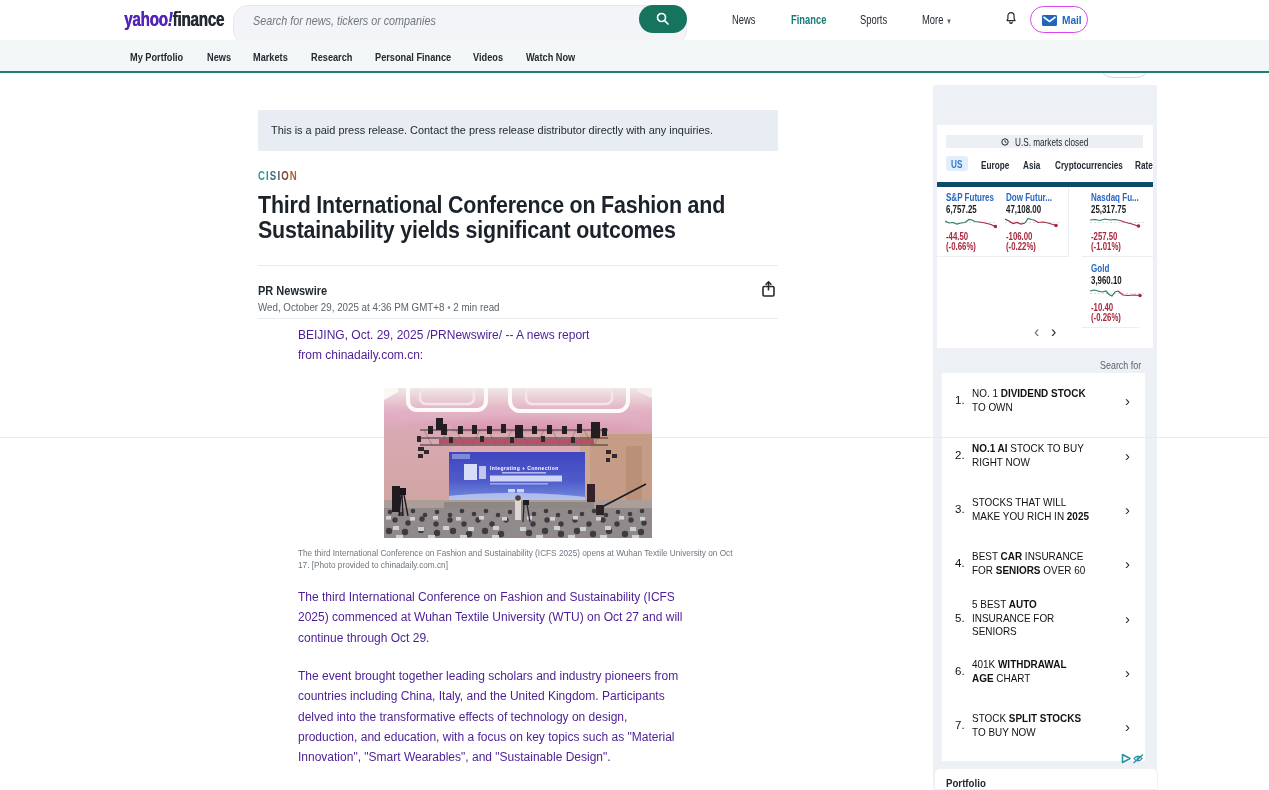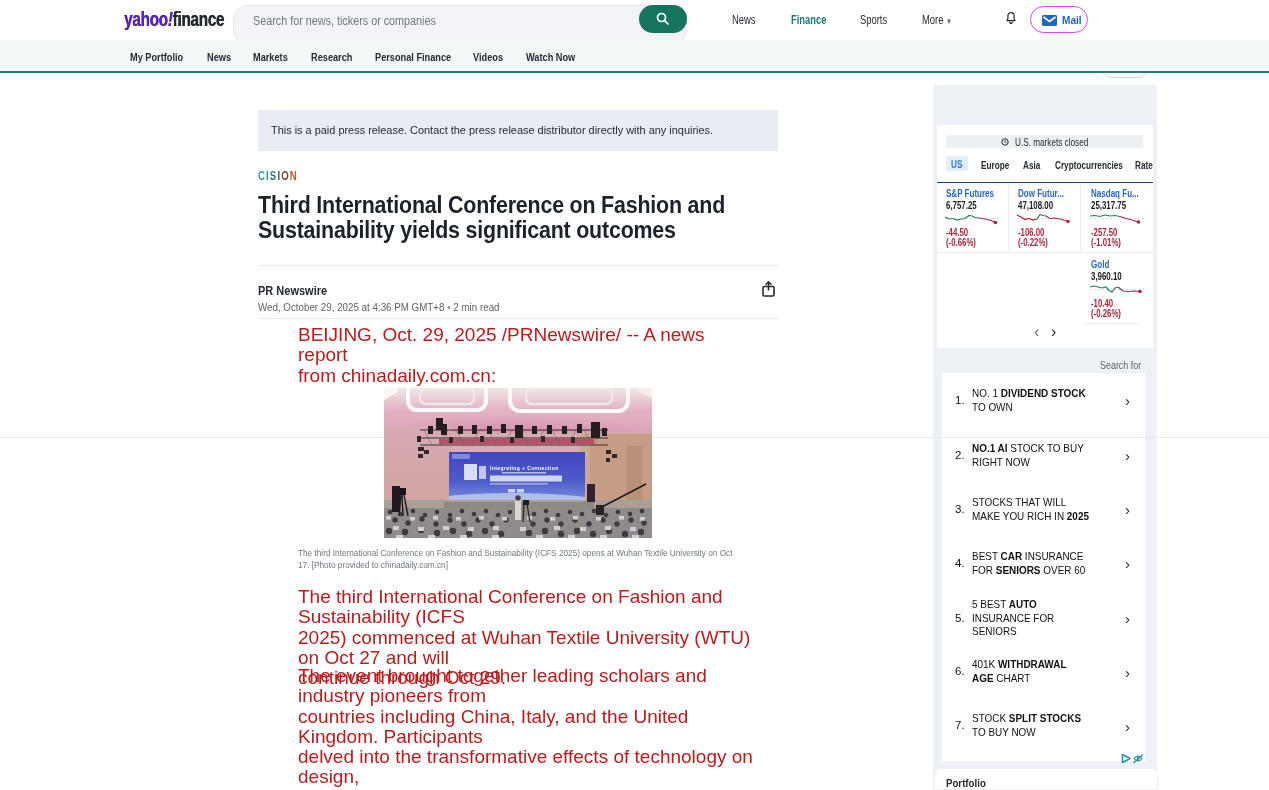--- a/index.html
+++ b/index.html
@@ -3,21 +3,21 @@
 <meta charset="utf-8">
 <style>
 * { margin:0; padding:0; box-sizing:border-box; }
 html,body { width:1269px; height:790px; background:#fff; font-family:"Liberation Sans", sans-serif; overflow:hidden; position:relative; }
 
 
 #header { position:absolute; left:0; top:0; width:1269px; height:40px; background:#fff; }
 #logo { position:absolute; left:124px; top:8px; font-size:19.5px; font-weight:bold; letter-spacing:-0.3px; color:#5423b8; transform:scaleX(0.78); transform-origin:0 50%; white-space:nowrap; text-shadow:0.5px 0 0 currentColor; }
 #logo .fin { color:#232a31; }
 #logo .bang { font-style:italic; }
-#searchbar { position:absolute; left:233px; top:5px; width:454px; height:40px; background:#f3f4f7; border:1px solid #e6e8ee; border-radius:15px; }
+#searchbar { position:absolute; left:233px; top:5px; width:454px; height:40px; background:#f3f4f7; border:1px solid #e6e8ee; border-radius:15px;font-style:italic; }
 #searchbar .ph { position:absolute; left:19px; top:7px; font-size:13px; color:#6e7780; transform:scaleX(0.83); transform-origin:0 50%; white-space:nowrap; }
 #searchbtn { position:absolute; right:-1px; top:-1px; width:48px; height:28px; background:#16735e; border-radius:15px; }
 #searchbtn svg { position:absolute; left:16px; top:6px; }
 .topnav { position:absolute; top:13px; font-size:12.5px; color:#232a31; transform:scaleX(0.75); transform-origin:0 50%; white-space:nowrap; }
 #bell { position:absolute; left:1005px; top:11px; }
 .pill { position:absolute; top:6px; height:27px; border-radius:14px; background:#fff; }
 #mailbtn { left:1030px; width:58px; border:1px solid #d946ef; }
 #mailbtn .env { position:absolute; left:11px; top:8px; width:15px; height:11px; background:#1f66c1; border-radius:2px; overflow:hidden; }
 #mailbtn .env svg { position:absolute; left:0; top:0; }
 #mailbtn .t { position:absolute; left:31px; top:7px; font-size:11.5px; font-weight:bold; color:#1f66c1; transform:scaleX(0.88); transform-origin:0 50%; }
@@ -33,21 +33,21 @@
 #notice .t { position:absolute; left:13px; top:14px; font-size:11.5px; color:#232a31; transform:scaleX(0.95); transform-origin:0 50%; white-space:nowrap; }
 #cision { position:absolute; left:258px; top:168px; font-size:13px; font-weight:bold; letter-spacing:1.5px; transform:scaleX(0.74); transform-origin:0 50%; }
 #h1 { position:absolute; left:258px; top:193px; width:600px; font-size:23.5px; line-height:25px; font-weight:bold; color:#1b222a; letter-spacing:-0.2px; transform:scaleX(0.91); transform-origin:0 0; }
 #sep1 { position:absolute; left:258px; top:265px; width:520px; height:1px; background:#e9eaec; }
 #byline { position:absolute; left:258px; top:284px; }
 #byline .a { font-size:12.5px; font-weight:bold; color:#232a31; transform:scaleX(0.88); transform-origin:0 50%; white-space:nowrap; }
 #byline .d { font-size:11.5px; color:#5b636a; margin-top:3px; transform:scaleX(0.85); transform-origin:0 50%; white-space:nowrap; }
 #shareicon { position:absolute; left:760px; top:280px; }
 #sep2 { position:absolute; left:258px; top:318px; width:520px; height:1px; background:#e9eaec; }
 
-.btxt { position:absolute; left:298px; width:460px; font-size:19px; line-height:20.3px; color:#b91c1c; letter-spacing:0px; }
+.btxt { position:absolute; left:298px; width:460px; font-size:12px; line-height:20.3px; color:#4c1d95; letter-spacing:0px; }
 #bodytext { top:325px; }
 #figwrap { position:absolute; left:384px; top:388px; width:268px; height:150px; }
 #caption { position:absolute; left:298px; top:547px; width:520px; font-size:9.7px; line-height:12.3px; color:#6e7780; transform:scaleX(0.85); transform-origin:0 0; }
 #para1 { top:587px; }
 #para2 { top:666px; }
 
 #seam { position:absolute; left:0; top:437px; width:1269px; height:1px; background:#e9eaec; z-index:1; }
 #figwrap { z-index:2; }
 
 
@@ -56,21 +56,21 @@
 #qlookup .ph { position:absolute; left:24px; top:5px; font-size:13px; color:#3a434c; transform:scaleX(0.84); transform-origin:0 50%; white-space:nowrap; }
 #qlookup svg { position:absolute; left:10px; top:6px; }
 #mktcard { position:absolute; left:4px; top:40px; width:216px; height:223px; background:#fff; overflow:hidden; }
 #mktstatus { position:absolute; left:9px; top:10px; width:197px; height:13px; background:#eceff4; }
 #mktstatus .in { position:absolute; left:62px; top:1px; font-size:10.5px; color:#232a31; transform:scaleX(0.78); transform-origin:0 50%; white-space:nowrap; }
 #mktstatus svg { position:absolute; left:55px; top:2.5px; }
 #tabs { position:absolute; left:0; top:31px; height:18px; width:216px; }
 #tabs .tab { position:absolute; font-size:10.5px; font-weight:bold; color:#232a31; transform:scaleX(0.78); transform-origin:0 50%; white-space:nowrap; top:3px; }
 #tab-us { position:absolute; left:9px; top:0px; width:22px; height:15px; background:#e3eefb; border-radius:3px; }
 #tab-us .t { position:absolute; left:5px; top:1.5px; font-size:10.5px; font-weight:bold; color:#2e7cd6; transform:scaleX(0.78); transform-origin:0 50%; }
-#grid { position:absolute; left:0; top:57px; width:216px; height:141px; border-top:1px solid #0c4a6e; }
+#grid { position:absolute; left:0; top:57px; width:216px; height:141px; border-top:5px solid #0c4a6e; }
 .mcell { position:absolute; width:72px; height:70px; border-right:1px solid #ebeef2; border-bottom:1px solid #ebeef2; background:#fff; }
 .mcell .nm { position:absolute; left:9px; top:4px; font-size:11px; font-weight:bold; color:#2866c0; transform:scaleX(0.73); transform-origin:0 50%; white-space:nowrap; }
 .mcell .pr { position:absolute; left:9px; top:16px; font-size:10.5px; font-weight:bold; color:#17191d; transform:scaleX(0.75); transform-origin:0 50%; white-space:nowrap; }
 .mcell .ch { position:absolute; left:9px; top:45px; font-size:10px; line-height:10px; color:#a8283e; font-weight:bold; transform:scaleX(0.78); transform-origin:0 0; white-space:nowrap; }
 .mcell .ch.up { color:#1d7d5f; }
 .mcell svg.spark { position:absolute; left:8px; top:28px; }
 #pager { position:absolute; left:0; top:198px; width:216px; height:20px; }
 #pager .pg { position:absolute; font-size:16px; top:0px; }
 #pgl { left:97px; color:#6b727a; font-weight:normal; }
 #pgr { left:114px; color:#232a31; font-weight:normal; }
@@ -416,21 +416,21 @@
         <div class="nm">S&amp;P Futures</div>
           <div class="pr">6,757.25</div>
         <svg class="spark" width="54" height="15" viewBox="0 0 54 15">
             <line x1="0" y1="7.5" x2="54" y2="7.5" stroke="#c9ced4" stroke-width="0.7" stroke-dasharray="2 2"></line>
             <path d="M0 6 L4 8 L8 7.5 L12 9 L16 8 L20 7.5 L24 4.5 L27 5 L30 6.5 L34 7" fill="none" stroke="#2e7d64" stroke-width="1.2"></path>
             <path d="M34 7 L40 8 L46 9.5 L50 11.5" fill="none" stroke="#a8283e" stroke-width="1.2"></path>
             <circle cx="50.5" cy="11.5" r="1.8" fill="#a8283e"></circle>
           </svg>
         <div class="ch">-44.50<br>(-0.66%)</div>
       </div>
-      <div class="mcell" style="left:72px;top:0;">
+      <div class="mcell" style="left:60px;top:0;">
         <div class="nm">Dow Futur...</div>
           <div class="pr">47,108.00</div>
         <svg class="spark" width="54" height="15" viewBox="0 0 54 15">
             <line x1="0" y1="7.5" x2="54" y2="7.5" stroke="#c9ced4" stroke-width="0.7" stroke-dasharray="2 2"></line>
             <path d="M0 4 L4 6 L8 8.5 L12 7.5 L16 9 L20 8" fill="none" stroke="#a8283e" stroke-width="1.2"></path>
             <path d="M20 8 L23 3.5 L26 4.5 L29 5" fill="none" stroke="#2e7d64" stroke-width="1.2"></path>
             <path d="M29 5 L33 7.5 L38 7 L43 8 L48 9.5 L51 10.5" fill="none" stroke="#a8283e" stroke-width="1.2"></path>
             <circle cx="51" cy="10.5" r="1.8" fill="#a8283e"></circle>
           </svg>
         <div class="ch">-106.00<br>(-0.22%)</div>

